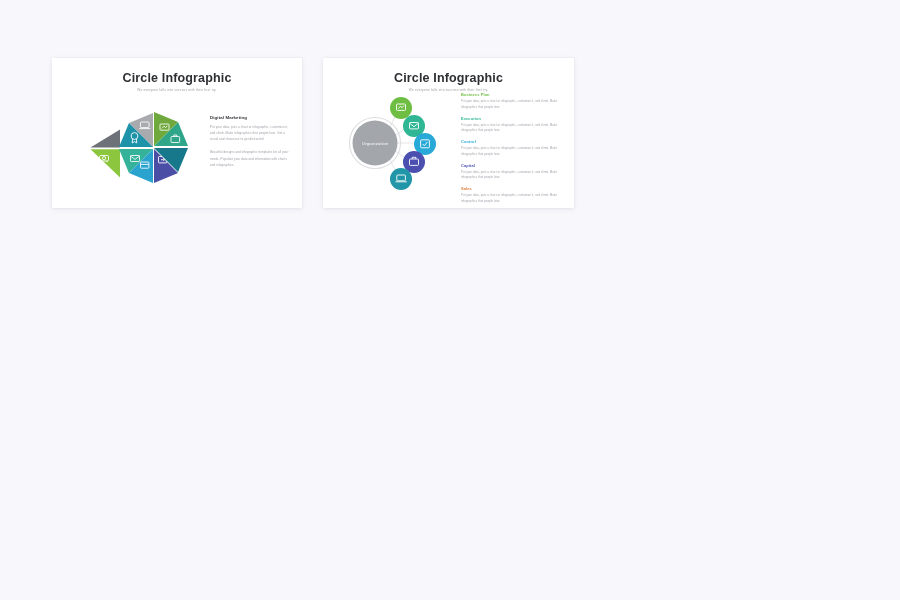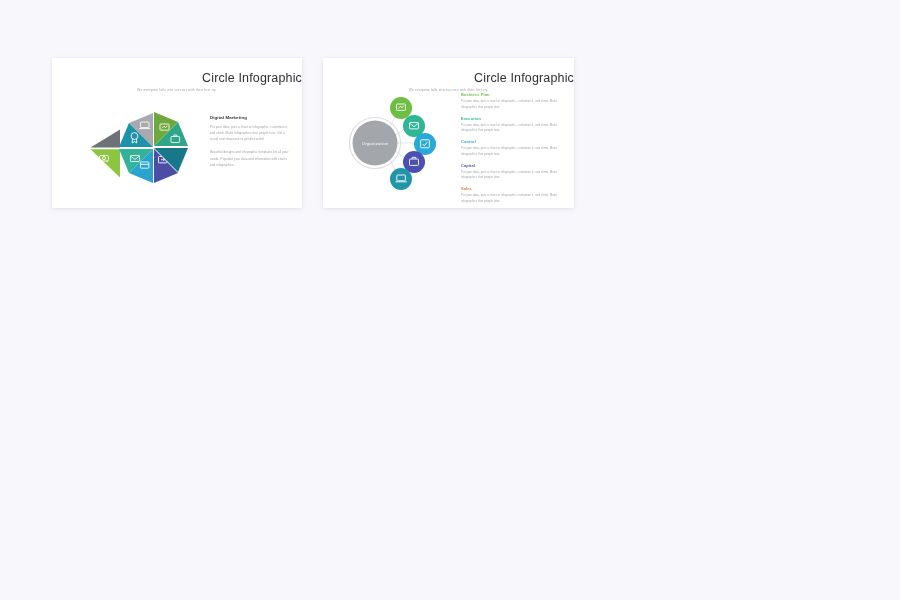--- a/index.html
+++ b/index.html
@@ -18,25 +18,25 @@
   .slide {
     position: absolute;
     background: #ffffff;
     box-shadow: 0 1px 5px rgba(80, 80, 120, 0.13), 0 0 1px rgba(80,80,120,0.10);
     overflow: hidden;
   }
   #slide-left  { left: 52px;  top: 58px; width: 250px; height: 150px; }
   #slide-right { left: 323px; top: 58px; width: 251px; height: 150px; }
 
   .slide-title {
-    text-align: right;
+    text-align: center;
     font-size: 12.5px;
     color: #2d2f33;
     letter-spacing: 0.15px;
-    font-weight: 400;
+    font-weight: 700;
     margin: 0;
     padding-top: 14px;
     line-height: 1.1;
   }
   .slide-sub {
     text-align: center;
     font-size: 3.1px;
     color: #9a9ba0;
     letter-spacing: 0.25px;
     margin: 0;

